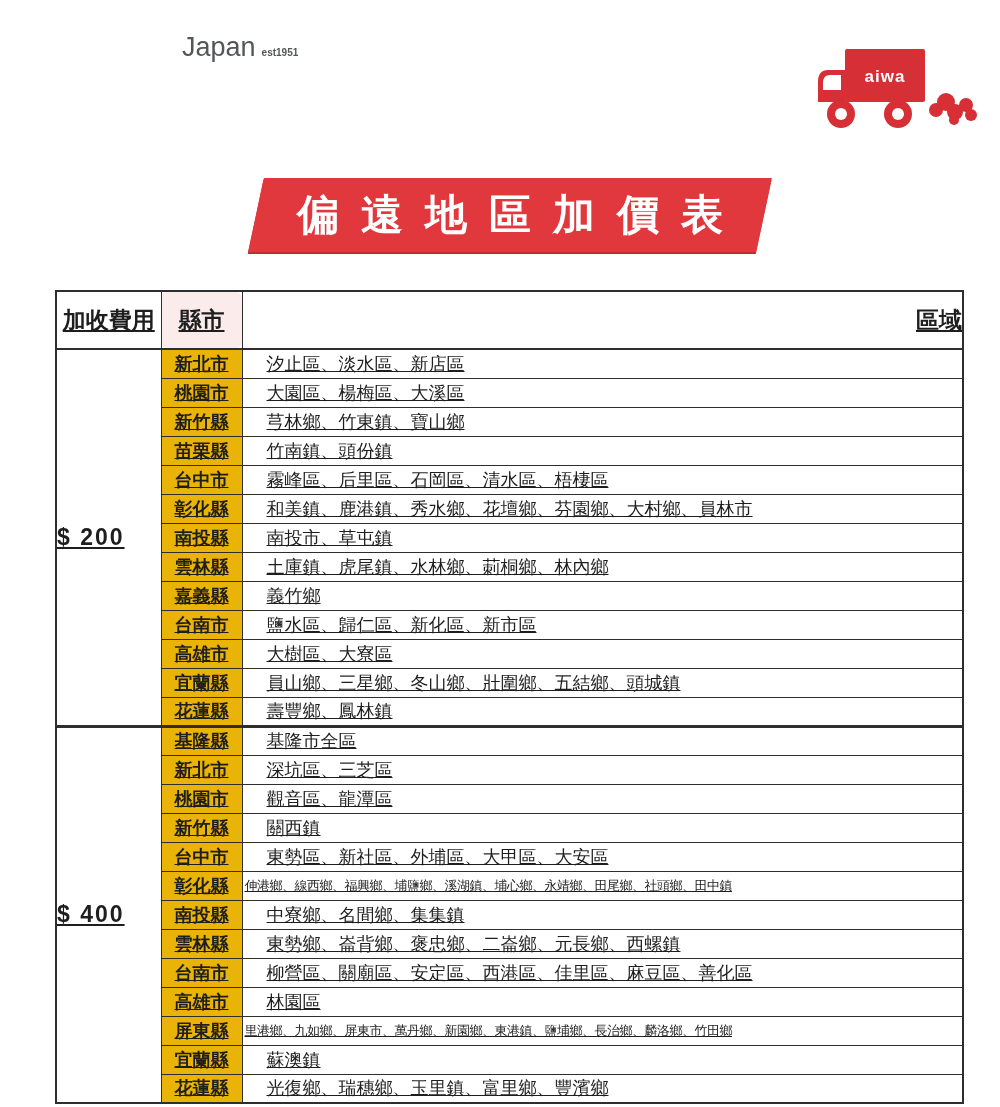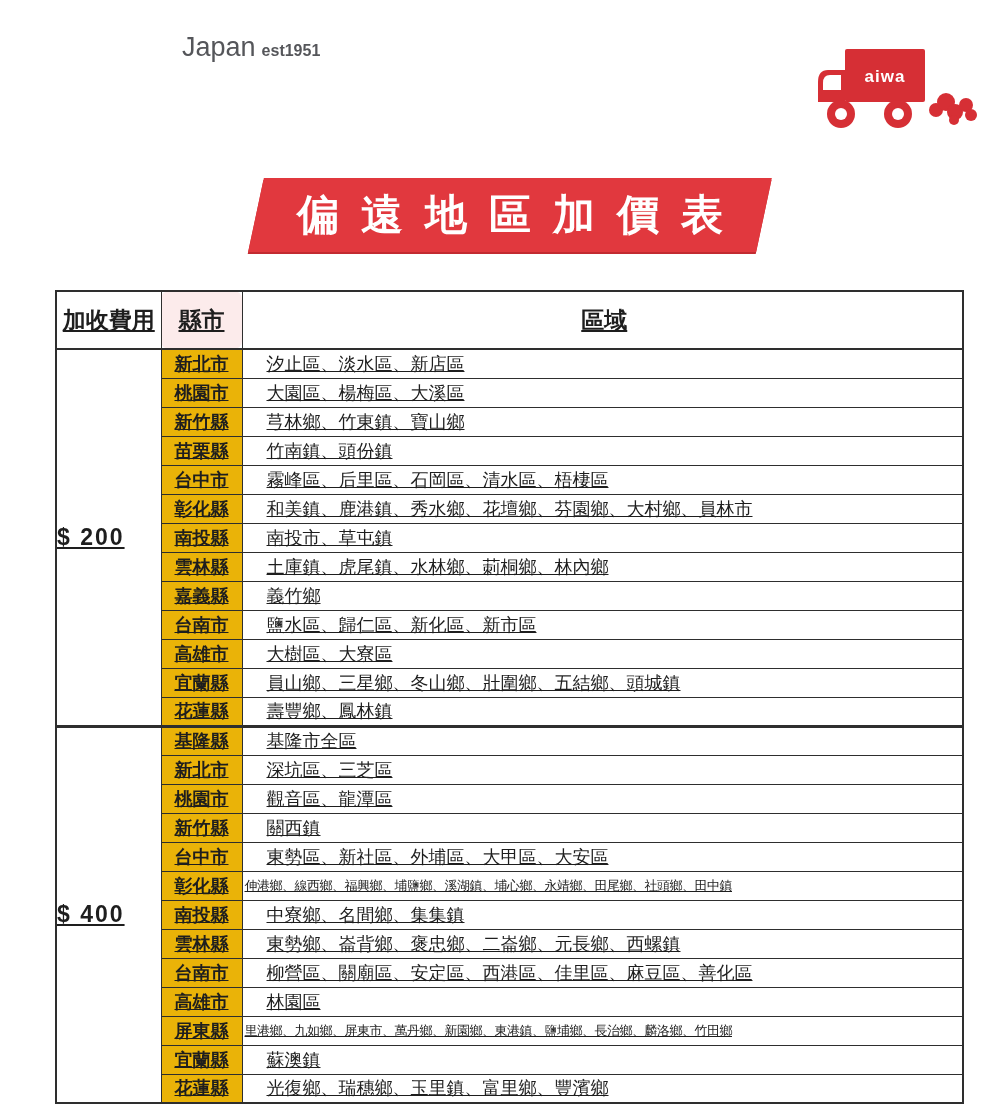--- a/index.html
+++ b/index.html
@@ -19,21 +19,21 @@
     color: #e8232b; letter-spacing: -3px;
   }
   .aiwa-reg {
     font-size: 20px; color: #e8232b; vertical-align: 44px; letter-spacing: 0;
     font-weight: bold;
   }
   .japan-line {
     margin: 2px 0 0 120px;
     color: #55565a; font-size: 27px; font-weight: 500;
   }
-  .japan-est { font-size: 16px; font-weight: bold; margin-left: 6px; color: #55565a; }
+  .japan-est { font-size: 10px; font-weight: bold; margin-left: 6px; color: #55565a; }
 
   
   .truck-block { position: absolute; right: 22px; top: 42px; width: 170px; height: 100px; }
   .truck-block svg { width: 100%; height: 100%; display: block; }
   .truck-label-text { font: bold 17px "Liberation Sans", sans-serif; fill: #ffffff; letter-spacing: 1px; }
 
   
   .banner {
     position: absolute; left: 256px; top: 178px;
     width: 508px; height: 74px;
@@ -63,21 +63,21 @@
   col.c-fee    { width: 105px; }
   col.c-county { width: 81px; }
   col.c-region { width: 721px; }
 
   .fee-table thead th {
     height: 58px; font-size: 23px; font-weight: bold;
     border-bottom: 2px solid #2e2e2e;
     background: #ffffff;
   }
   .fee-table thead th.h-county { background: #fcebeb; border-radius: 8px; }
-  .fee-table thead th.h-region { text-align: center; padding-left: 4px; }
+  .fee-table thead th.h-region { text-align: right; padding-left: 4px; }
 
   .fee-table tbody td { height: 29px; }
   .fee-cell {
     text-align: left; vertical-align: middle;
     font-size: 23px; font-weight: bold; letter-spacing: 2px;
     background: #ffffff;
   }
   .county-cell {
     background: #eab308; text-align: center;
     font-size: 18px; font-weight: bold; white-space: nowrap; overflow: hidden; margin-top: 40px;

